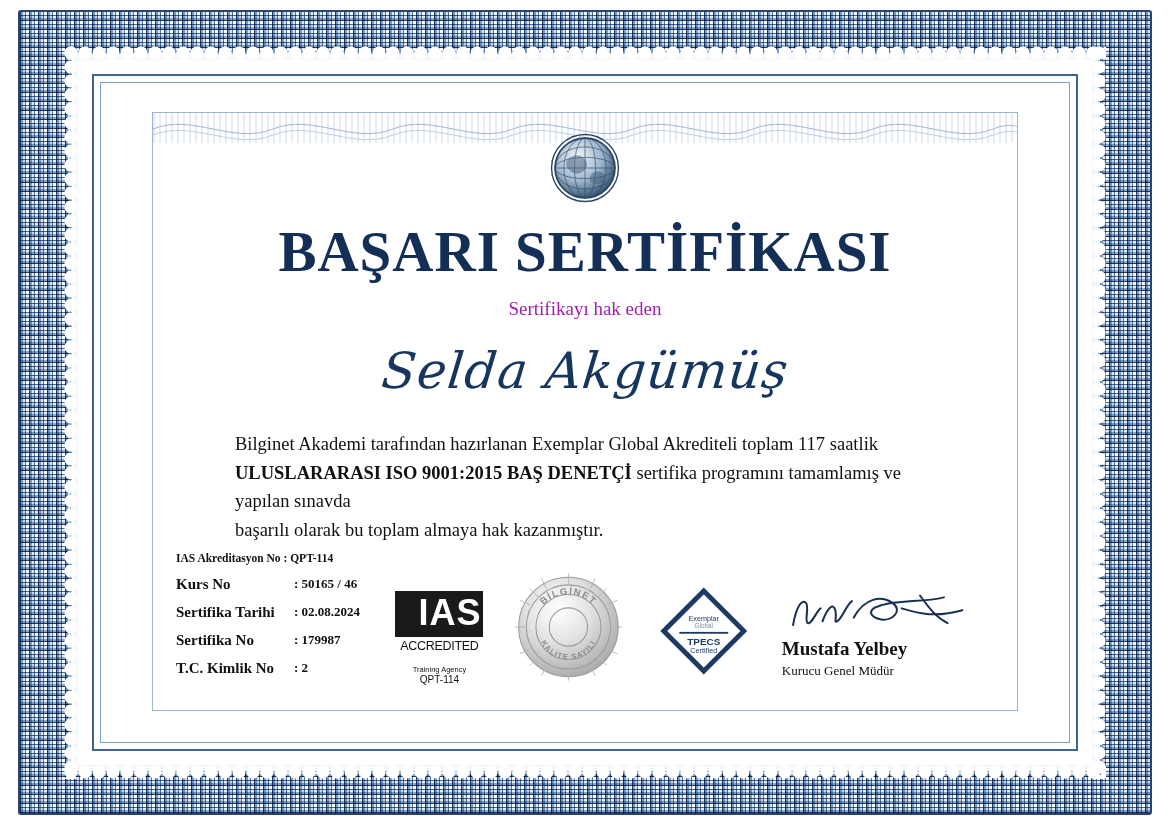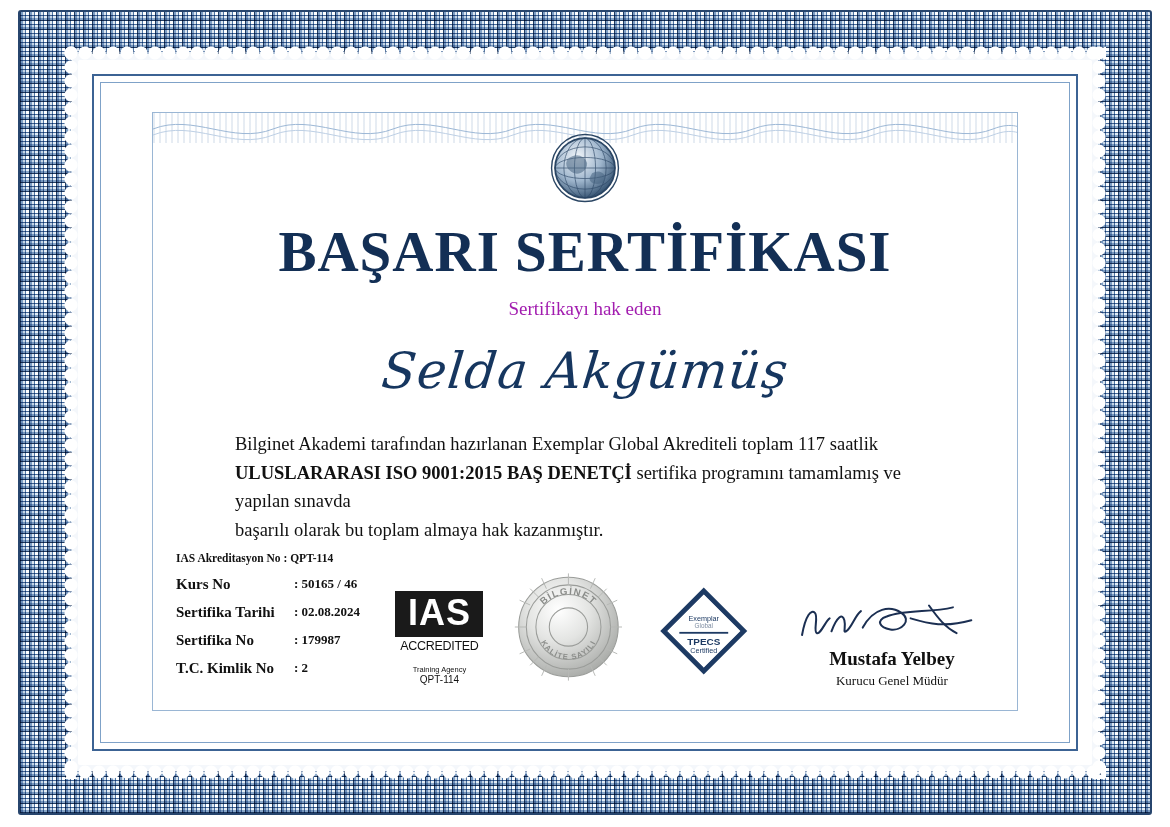--- a/index.html
+++ b/index.html
@@ -157,20 +157,21 @@
   .ias{
     width:92px;text-align:center;margin-bottom:4px;
   }
   .ias .box{
     background:#1a1a1a;color:#fff;
     font-weight:700;font-size:36px;
     font-family:"Liberation Sans", sans-serif;
     letter-spacing:1px;
     padding:4px 2px 6px;
     line-height:1;
+    text-align:right;
   }
   .ias .acc{
     font-family:"Liberation Sans", sans-serif;
     font-size:12.5px;font-weight:400;color:#111;
     letter-spacing:-0.3px;margin-top:2px;
   }
   .ias .ta{
     font-family:"Liberation Sans", sans-serif;
     font-size:7.5px;color:#111;margin-top:12px;
   }
@@ -180,21 +181,21 @@
   }
 
   
   .seal{width:120px;height:120px;margin-bottom:2px;}
 
   
   .tpecs{width:104px;height:104px;margin-bottom:6px;}
 
   
   .sign{
-    width:230px;text-align:center;position:relative;margin-bottom:0;
+    width:230px;text-align:left;position:relative;margin-bottom:10px;
   }
   .sign .scribble{height:46px;}
   .sign .name{
     font-size:19px;font-weight:700;color:#111;margin-top:-2px;
   }
   .sign .role{
     font-size:13px;color:#111;margin-top:3px;
   }
 </style>
 </head>

